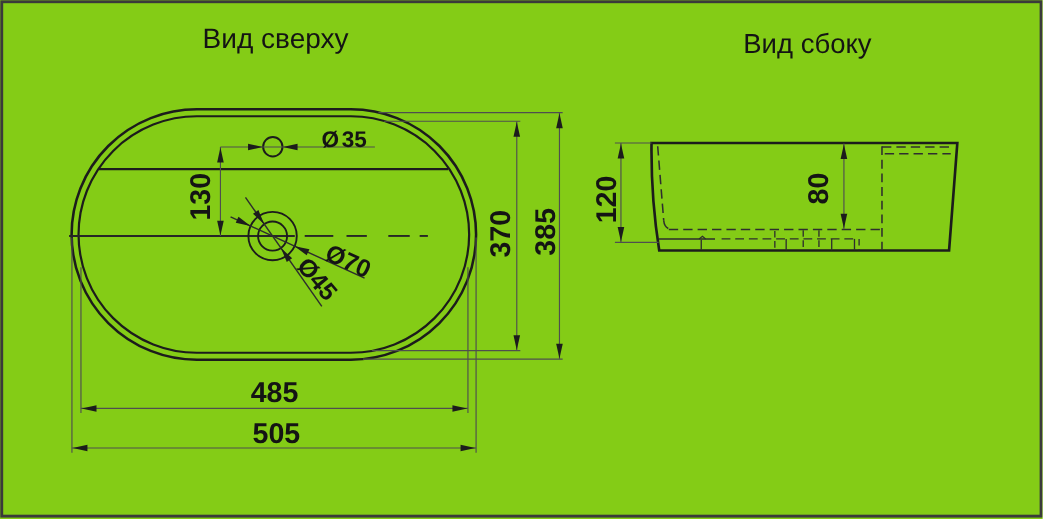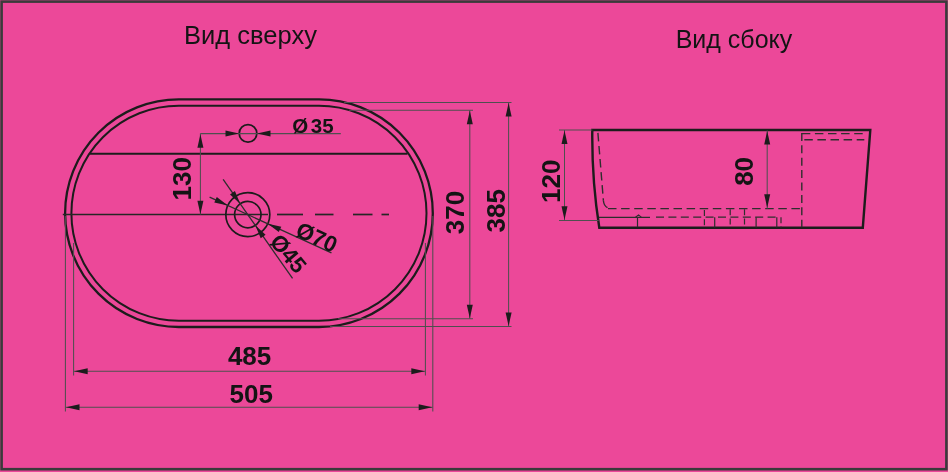--- a/index.html
+++ b/index.html
@@ -1,16 +1,16 @@
 <!DOCTYPE html>
 <html><head>
 <meta charset="utf-8">
 <style>
 html,body{margin:0;padding:0;background:#ffffff;}
-#page{position:relative;width:948px;height:472px;background:#ec4899;overflow:hidden;
+#page{position:relative;width:948px;height:472px;background:#84cc16;overflow:hidden;
 font-family:"Liberation Sans",sans-serif;}
 svg text{font-family:"Liberation Sans",sans-serif;}
 </style>
 </head>
 <body>
 
 <div id="page">
 <svg width="948" height="472" viewBox="0 0 948 472">
 
 <rect x="1.6" y="1.6" width="944.8" height="467.6" fill="none" stroke="#3a3a3a" stroke-width="2.6"></rect>

